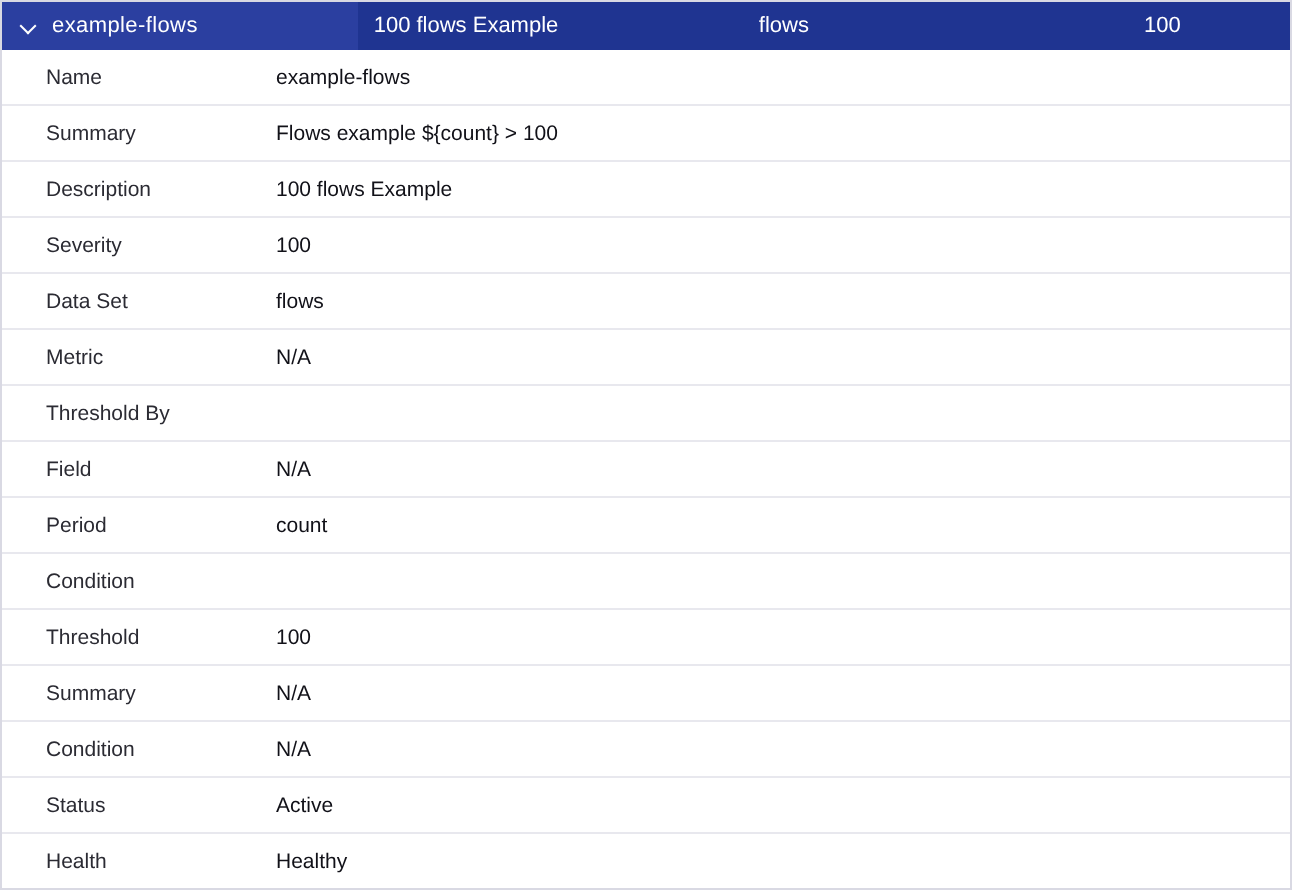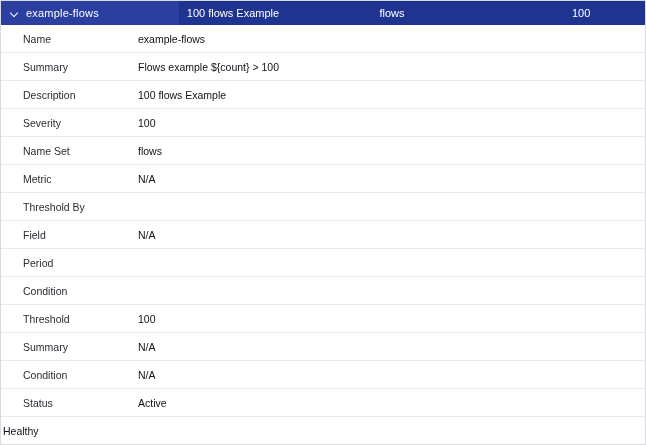--- a/index.html
+++ b/index.html
@@ -134,37 +134,38 @@
     </div>
     <div class="row">
       <div class="label">Description</div>
       <div class="value">100 flows Example</div>
     </div>
     <div class="row">
       <div class="label">Severity</div>
       <div class="value">100</div>
     </div>
     <div class="row">
-      <div class="label">Name Set</div>
+      <div class="label">Data Set</div>
       <div class="value">flows</div>
     </div>
     <div class="row">
       <div class="label">Metric</div>
       <div class="value">N/A</div>
     </div>
     <div class="row">
       <div class="label">Threshold By</div>
       <div class="value"></div>
     </div>
     <div class="row">
       <div class="label">Field</div>
       <div class="value">N/A</div>
     </div>
     <div class="row">
       <div class="label">Period</div>
+      <div class="value">count</div>
     </div>
     <div class="row">
       <div class="label">Condition</div>
     </div>
     <div class="row">
       <div class="label">Threshold</div>
       <div class="value">100</div>
     </div>
     <div class="row">
       <div class="label">Summary</div>
@@ -172,17 +173,18 @@
     </div>
     <div class="row">
       <div class="label">Condition</div>
       <div class="value">N/A</div>
     </div>
     <div class="row">
       <div class="label">Status</div>
       <div class="value">Active</div>
     </div>
     <div class="row">
+      <div class="label">Health</div>
       <div class="value">Healthy</div>
     </div>
   </div>
 
 </div>
 
 </body></html>

